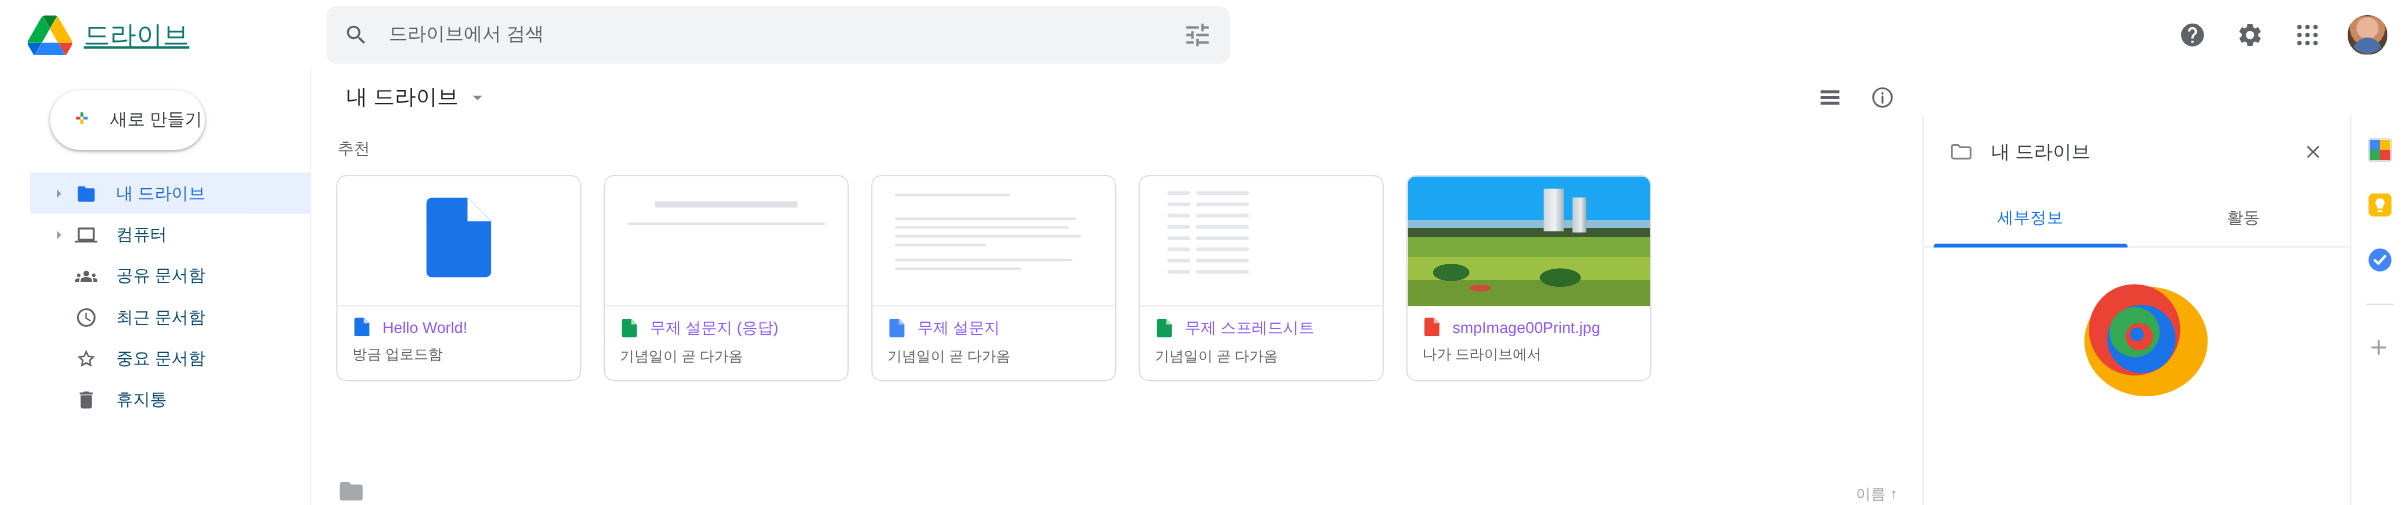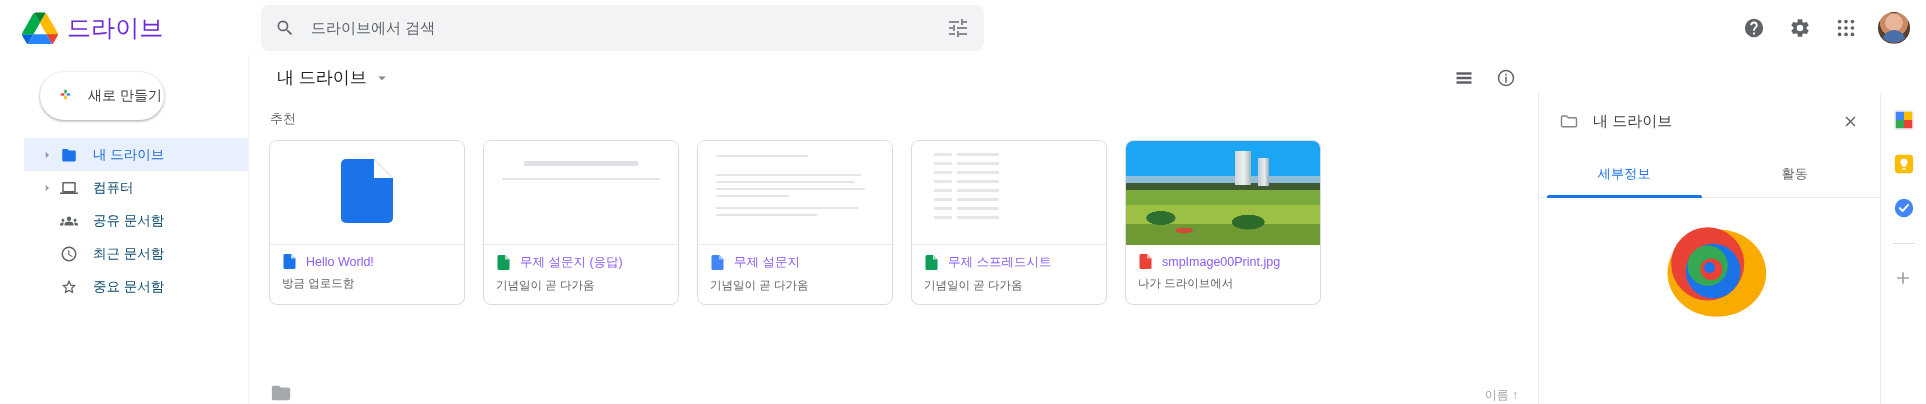--- a/index.html
+++ b/index.html
@@ -15,21 +15,21 @@
   .app { position: relative; width: 1926px; height: 404px; background:#fff; }
 
   
   .header {
     position: absolute; top:0; left:0; right:0; height:55px;
     display:flex; align-items:center;
     background:#fff;
   }
   .brand { display:flex; align-items:center; gap:9px; width:248px; padding-left:22px; }
   .drive-logo { width:36px; height:32px; flex:none; }
-  .brand-name { font-size:24px; color:#6d28d9; letter-spacing:0.1px; font-weight:400; }
+  .brand-name { font-size:21px; color:#0f766e; letter-spacing:0.1px; font-weight:400;text-decoration:underline; }
 
   .search-wrap { flex:none; margin-left:13px; width:723px; }
   .searchbar {
     height:46px; border-radius:8px; background:#f1f3f4;
     display:flex; align-items:center; padding:0 14px; gap:14px;
     cursor:text;
   }
   .search-icon svg { display:block; }
   .search-input {
     flex:1; border:none; outline:none; background:transparent;
@@ -329,20 +329,29 @@
       <div class="nav-item">
         <span class="caret-spacer"></span>
         <span class="nav-ico">
           <svg width="18" height="18" viewBox="0 0 24 24" fill="none" stroke="#5f6368" stroke-width="1.7">
               <path d="M12 4.5l2.3 4.9 5.2.7-3.8 3.6.95 5.3L12 16.5l-4.65 2.5.95-5.3L4.5 10.1l5.2-.7z"></path>
             </svg>
         </span>
         <span class="nav-label">중요 문서함</span>
       </div>
 
+      <div class="nav-item">
+        <span class="caret-spacer"></span>
+        <span class="nav-ico">
+          <svg width="18" height="18" viewBox="0 0 24 24" fill="#5f6368">
+              <path d="M6 19a2 2 0 0 0 2 2h8a2 2 0 0 0 2-2V7H6zM19 4h-3.5l-1-1h-5l-1 1H5v2h14z"></path>
+            </svg>
+        </span>
+        <span class="nav-label">휴지통</span>
+      </div>
 
     </div>
   </div>
 
   <div class="main">
 
     <div class="main-bar">
       <div class="crumb">
         <span class="crumb-text">내 드라이브</span>
         <span class="crumb-caret">

